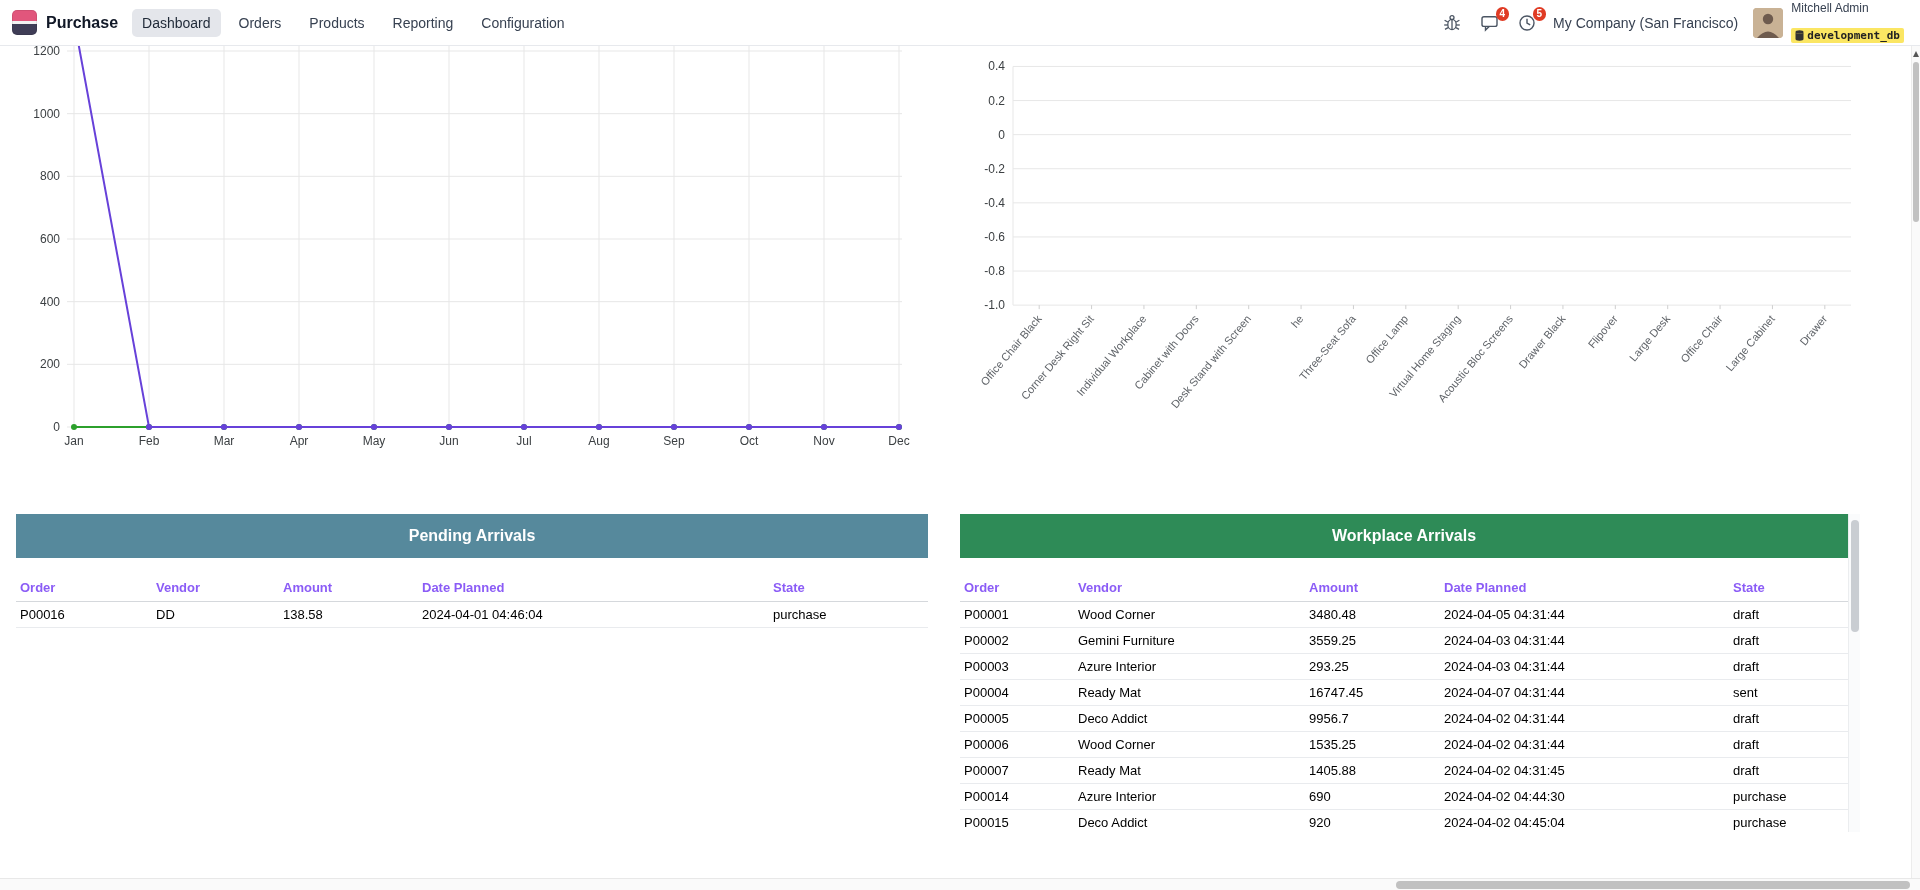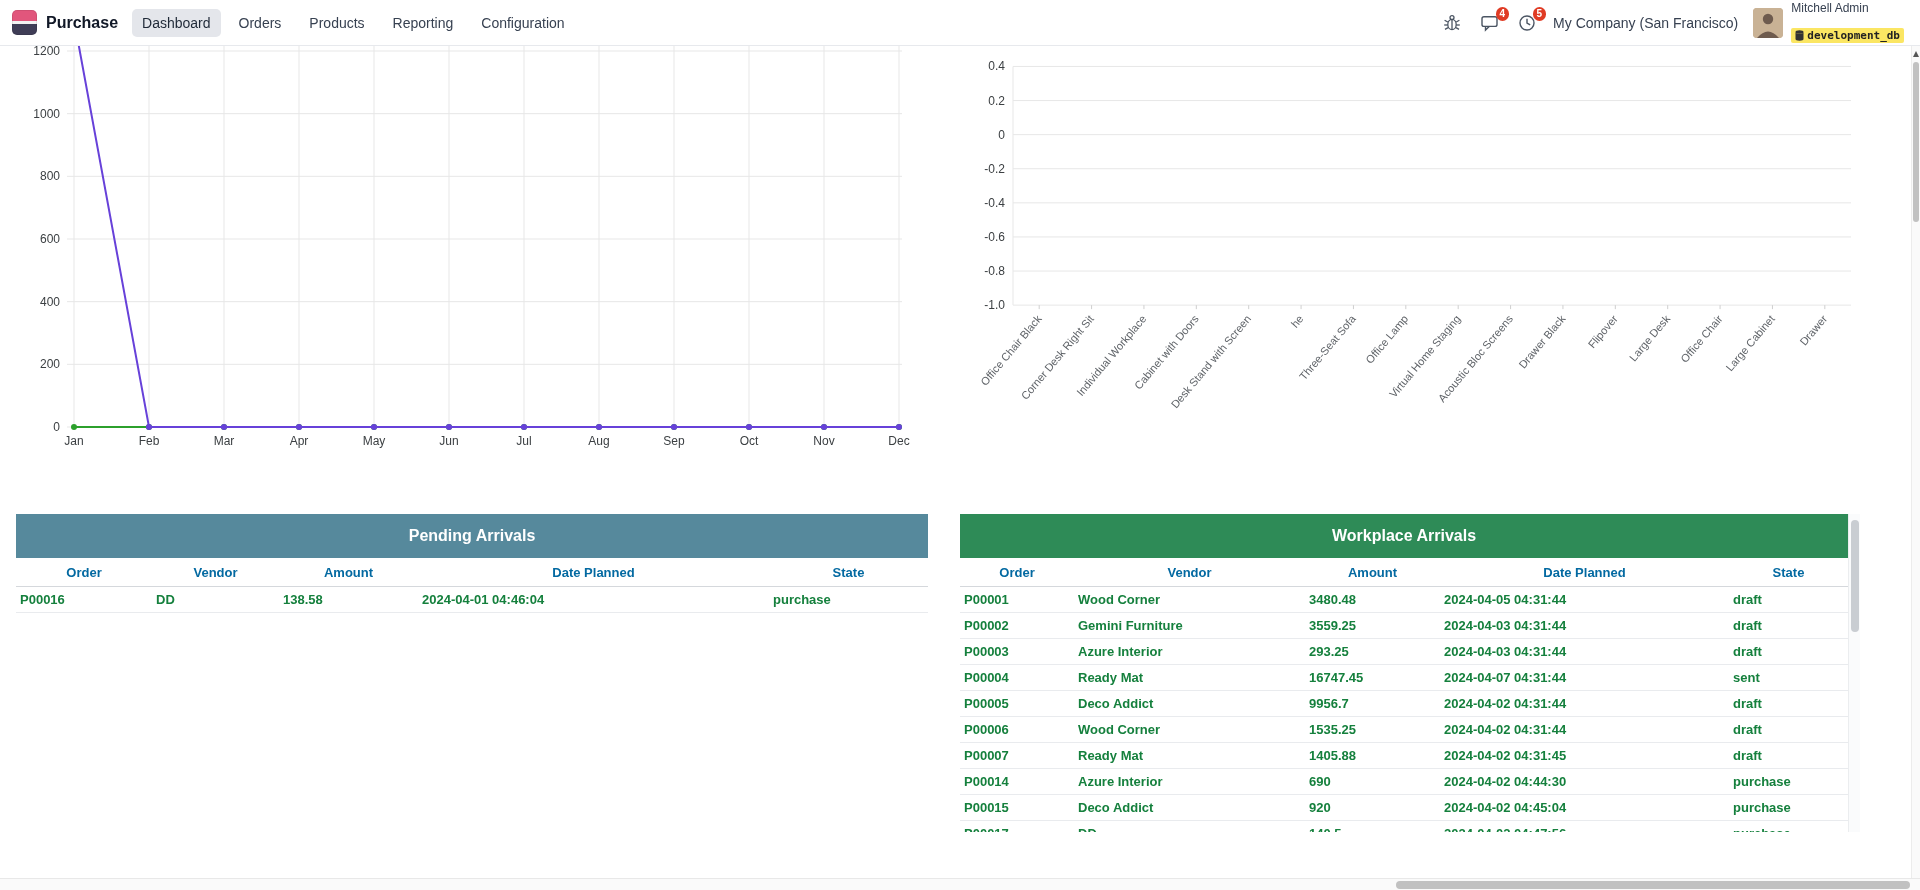--- a/index.html
+++ b/index.html
@@ -61,22 +61,22 @@
   .card-header{
     height:44px; display:flex; align-items:center; justify-content:center;
     color:#fff; font-weight:700; font-size:16px;
   }
   #card-pending .card-header{ background:var(--teal,#56899c); }
   #card-upcoming .card-header{ background:var(--green,#2e8b57); width:888px; }
 
   table{ border-collapse:collapse; table-layout:fixed; font-size:13px; }
   #card-pending table{ width:912px; }
   #card-upcoming table{ width:888px; }
-  th{ text-align:center; font-weight:700; color:#0369a1; padding:7px 4px 6px 4px; border-bottom:1px solid #d5d8dc; }
-  td{ padding:5px 4px; border-bottom:1px solid #e9ebee; color:#15803d; overflow:hidden; white-space:nowrap;font-weight:bold; }
+  th{ text-align:left; font-weight:700; color:#8b5cf6; padding:22px 4px 6px 4px; border-bottom:1px solid #d5d8dc; }
+  td{ padding:5px 4px; border-bottom:1px solid #e9ebee; color:#000000; overflow:hidden; white-space:nowrap; }
 
   
   .vscroll{ position:absolute; right:0; top:0; bottom:0; width:12px; background:#fafbfc; border-left:1px solid #ebedef; }
   .vscroll .vthumb{ position:absolute; left:2px; top:6px; width:8px; height:112px; background:#c9cdd2; border-radius:4px; }
 
   
   .page-vscroll{ position:absolute; right:0; top:46px; bottom:12px; width:9px; background:#fafafa; border-left:1px solid #ececec; }
   .page-vscroll .arrow-up{
     position:absolute; top:5px; left:1px;
     width:0; height:0; border-left:3px solid transparent; border-right:3px solid transparent;

